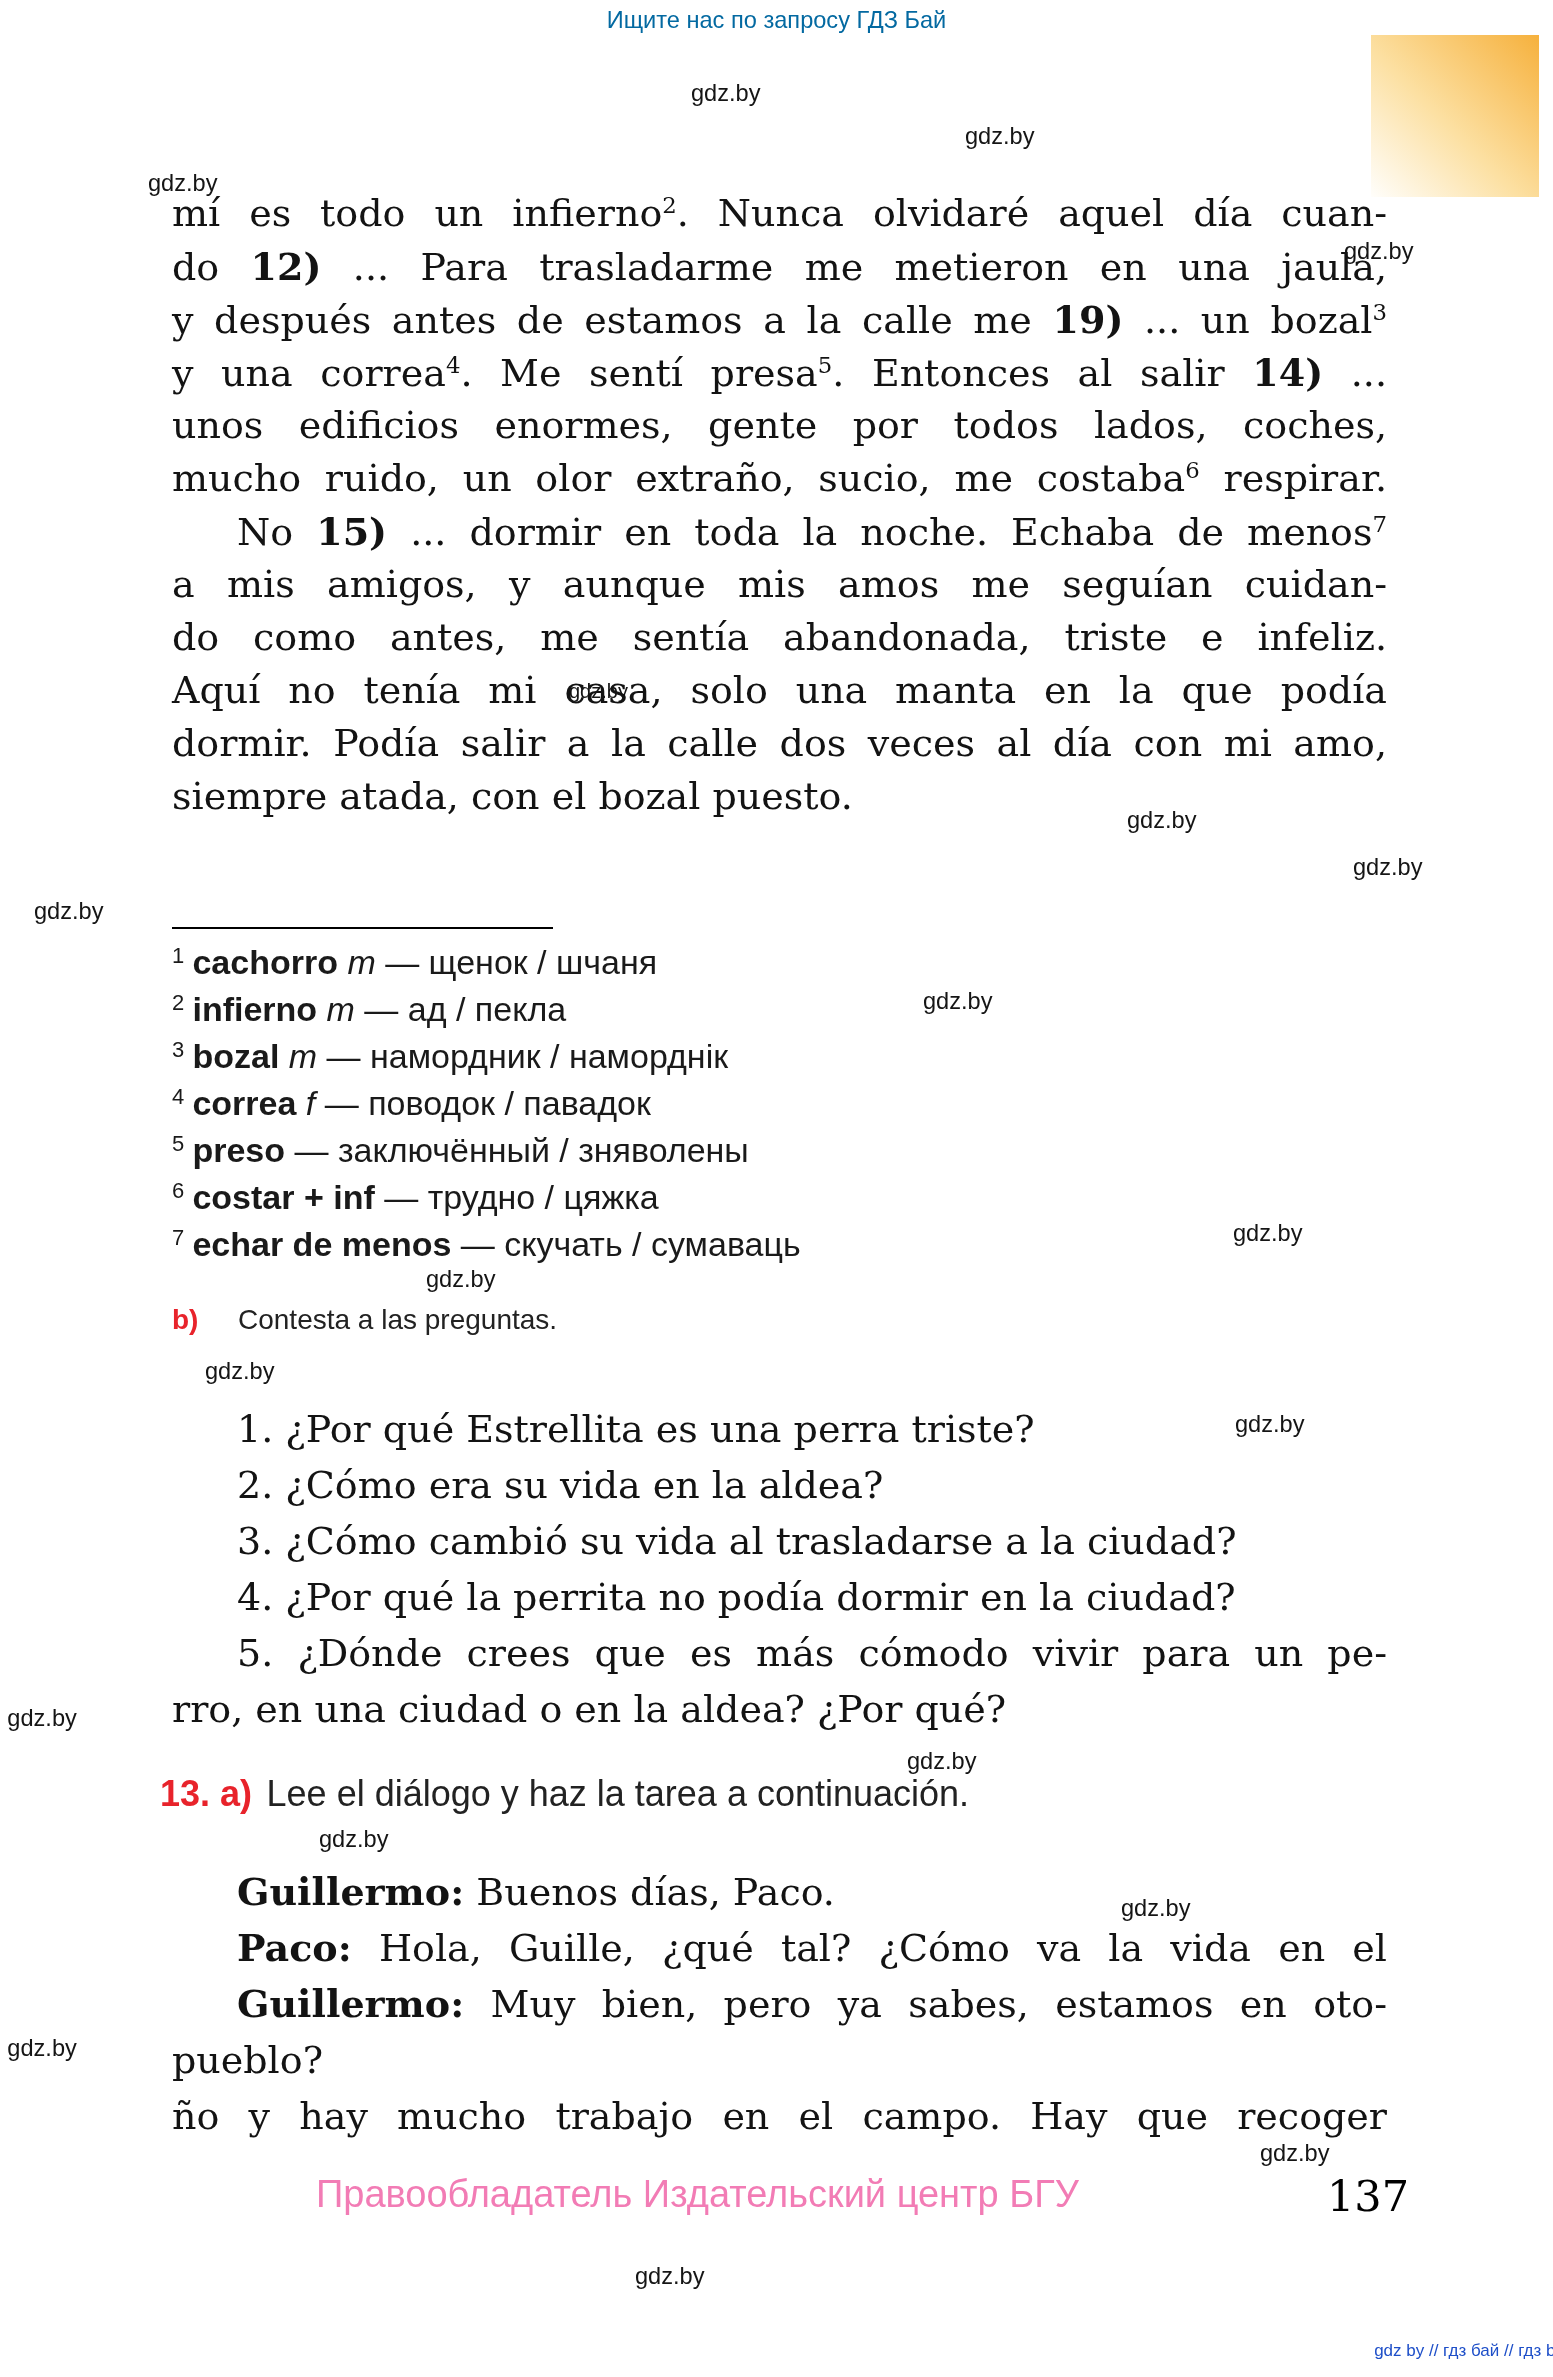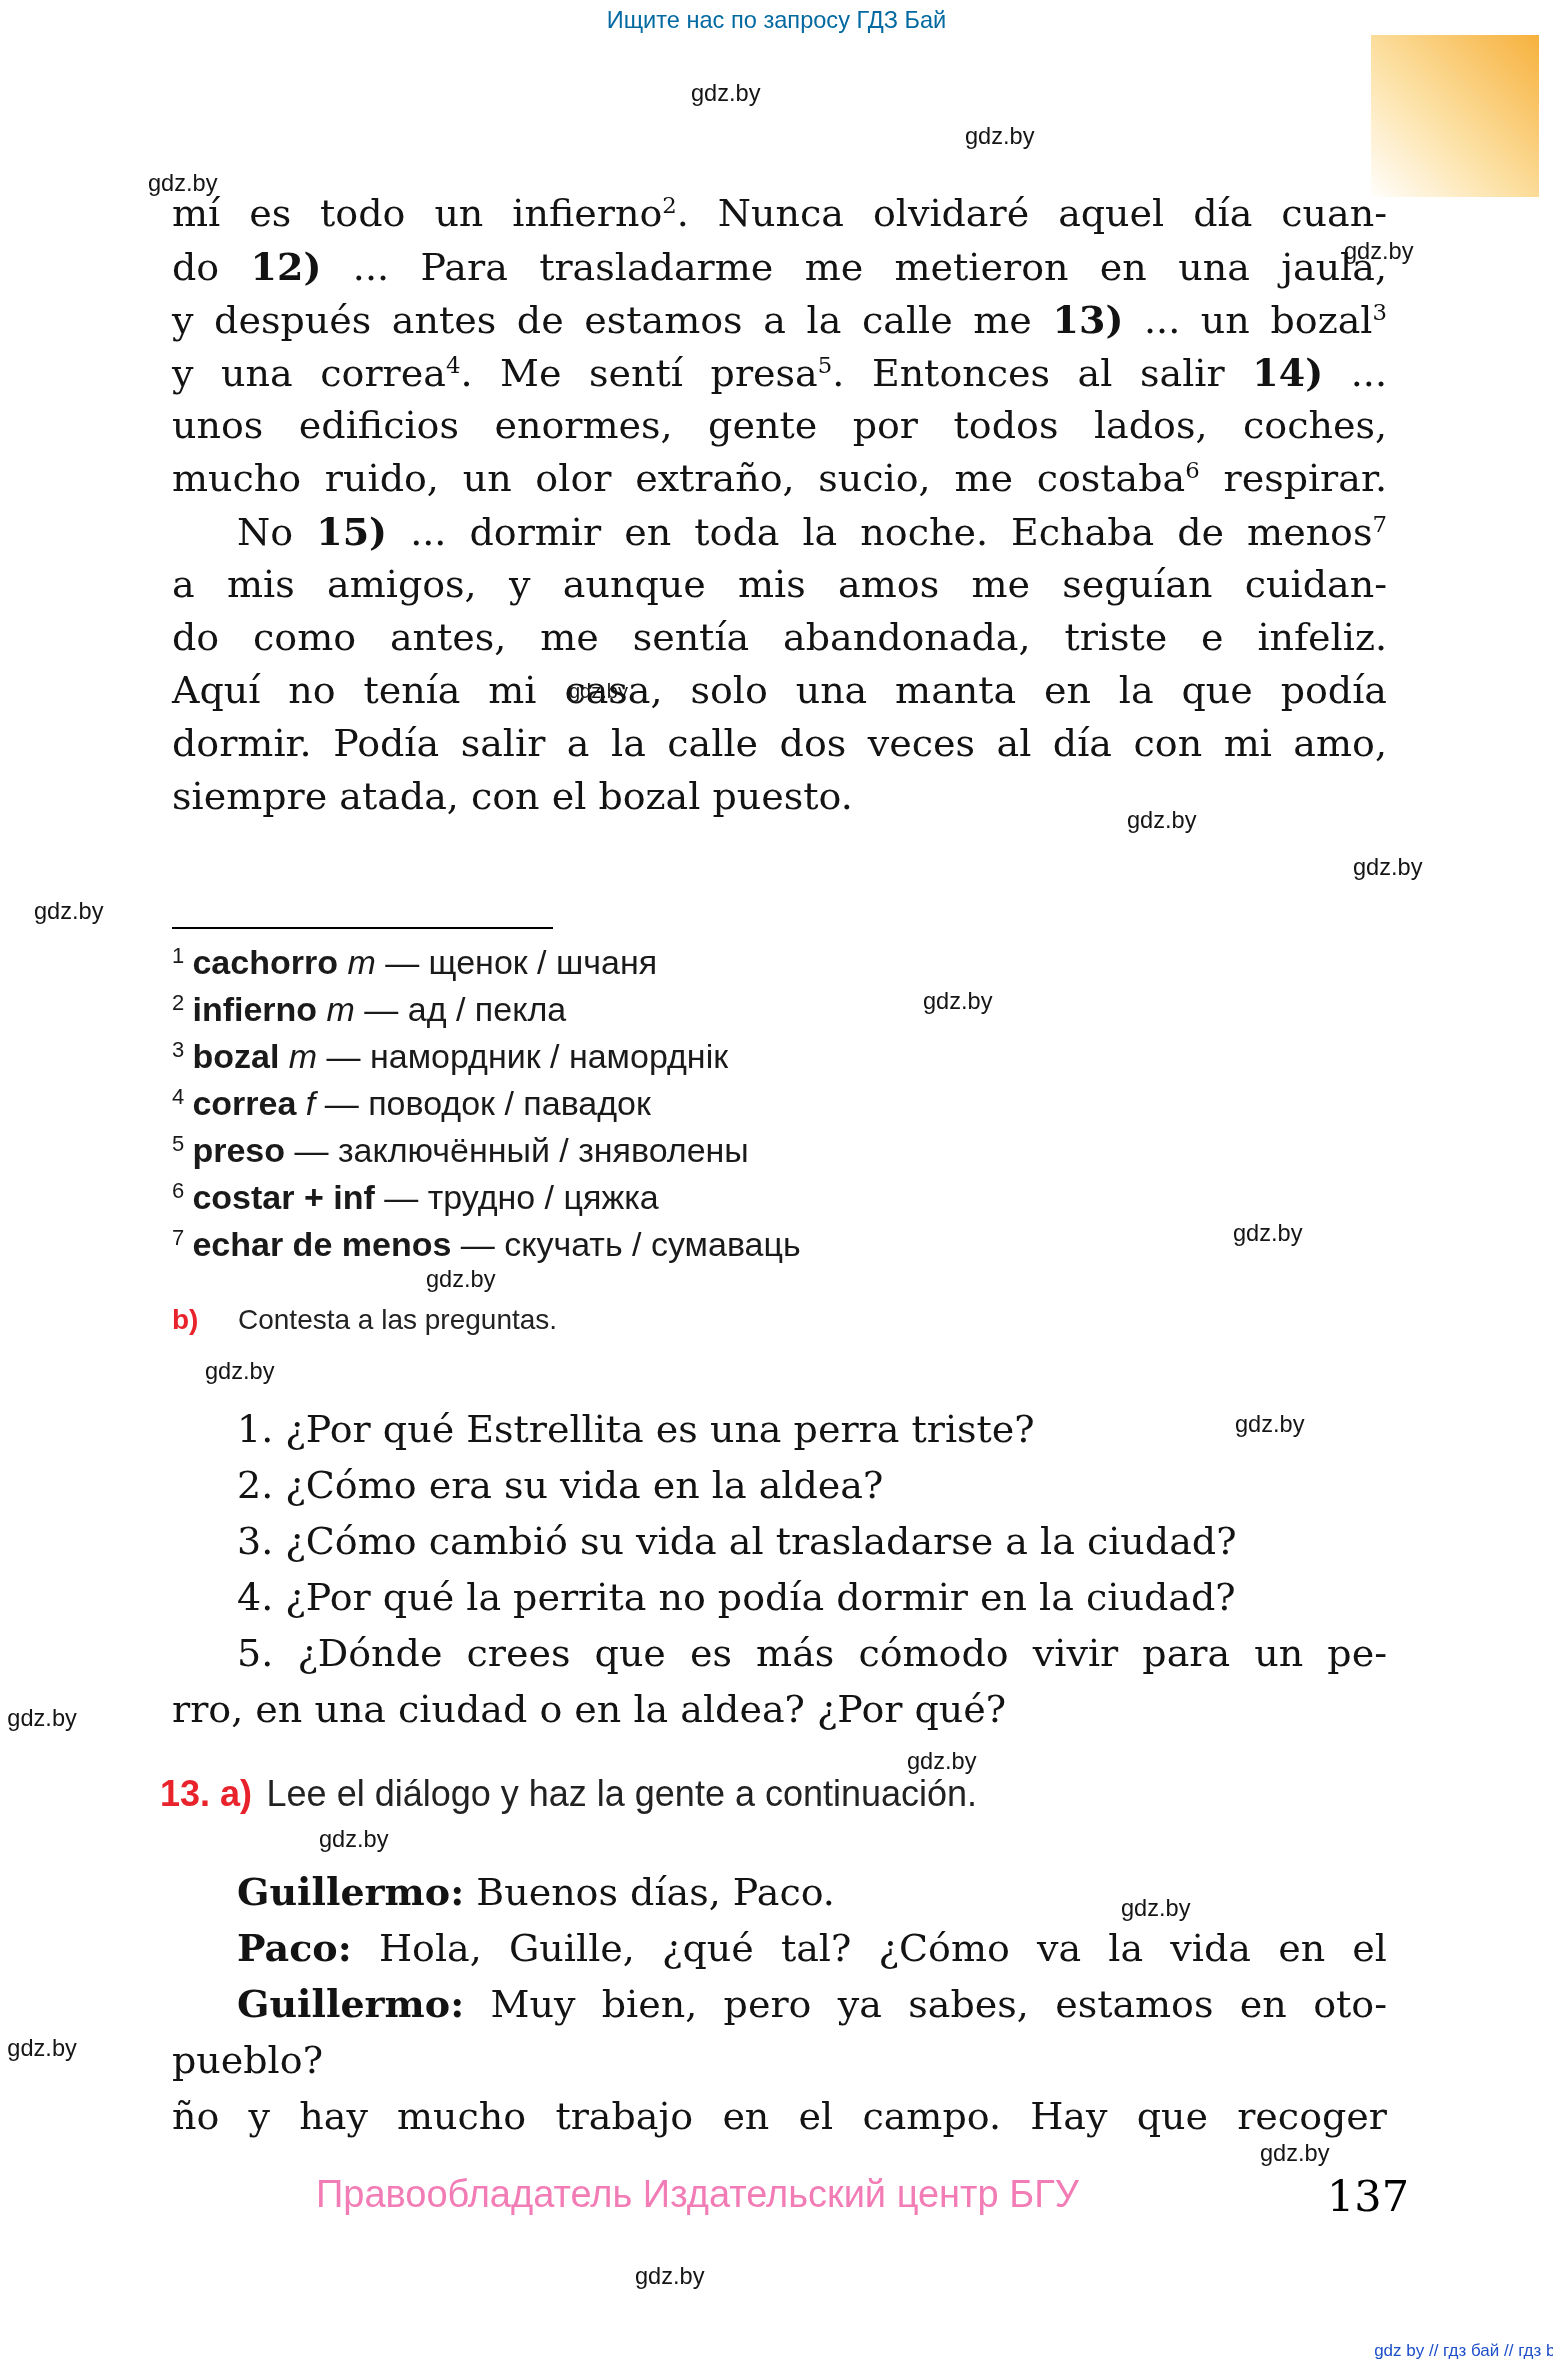--- a/index.html
+++ b/index.html
@@ -67,21 +67,21 @@
       <div class="wm" style="left: 319px; top: 1826px;">gdz.by</div>
       <div class="wm" style="left: 1121px; top: 1895px;">gdz.by</div>
       <div class="wm" style="left: 7.3px; top: 2035px;">gdz.by</div>
       <div class="wm" style="left: 1260px; top: 2140px;">gdz.by</div>
       <div class="wm" style="left: 635px; top: 2263px;">gdz.by</div>
     </div>
 
   <div class="story">
     <div class="line j"><span>mí es todo un infierno</span><span class="seg-sup">2</span><span>. Nunca olvidaré aquel día cuan-</span></div>
     <div class="line j"><span>do </span><span class="seg-b">12)</span><span> ... Para trasladarme me metieron en una jaula,</span></div>
-    <div class="line j"><span>y después antes de estamos a la calle me </span><span class="seg-b">13)</span><span> ... un bozal</span><span class="seg-sup">3</span></div>
+    <div class="line j"><span>y después antes de estamos a la calle me </span><span class="seg-b">19)</span><span> ... un bozal</span><span class="seg-sup">3</span></div>
     <div class="line j"><span>y una correa</span><span class="seg-sup">4</span><span>. Me sentí presa</span><span class="seg-sup">5</span><span>. Entonces al salir </span><span class="seg-b">14)</span><span> ...</span></div>
     <div class="line j"><span>unos edificios enormes, gente por todos lados, coches,</span></div>
     <div class="line j"><span>mucho ruido, un olor extraño, sucio, me costaba</span><span class="seg-sup">6</span><span> respirar.</span></div>
     <div class="line j ind"><span>No </span><span class="seg-b">15)</span><span> ... dormir en toda la noche. Echaba de menos</span><span class="seg-sup">7</span></div>
     <div class="line j"><span>a mis amigos, y aunque mis amos me seguían cuidan-</span></div>
     <div class="line j"><span>do como antes, me sentía abandonada, triste e infeliz.</span></div>
     <div class="line j"><span>Aquí no tenía mi casa, solo una manta en la que podía</span></div>
     <div class="line j"><span>dormir. Podía salir a la calle dos veces al día con mi amo,</span></div>
     <div class="line"><span>siempre atada, con el bozal puesto.</span></div>
   </div>
@@ -105,21 +105,21 @@
   <div class="questions">
     <div class="q-line ind">1. ¿Por qué Estrellita es una perra triste?</div>
     <div class="q-line ind">2. ¿Cómo era su vida en la aldea?</div>
     <div class="q-line ind">3. ¿Cómo cambió su vida al trasladarse a la ciudad?</div>
     <div class="q-line ind">4. ¿Por qué la perrita no podía dormir en la ciudad?</div>
     <div class="q-line ind j">5. ¿Dónde crees que es más cómodo vivir para un pe-</div>
     <div class="q-line">rro, en una ciudad o en la aldea? ¿Por qué?</div>
   </div>
 
   <div class="task13-line">
-    <span class="task13-label">13. a)</span><span>Lee el diálogo y haz la gente a continuación.</span>
+    <span class="task13-label">13. a)</span><span>Lee el diálogo y haz la tarea a continuación.</span>
   </div>
 
   <div class="dialogue">
     <div class="d-line ind"><span class="seg-b">Guillermo:</span><span> Buenos días, Paco.</span></div>
     <div class="d-line ind j"><span class="seg-b">Paco:</span><span> Hola, Guille, ¿qué tal? ¿Cómo va la vida en el</span></div>
     <div class="d-line ind j"><span class="seg-b">Guillermo:</span><span> Muy bien, pero ya sabes, estamos en oto-</span></div>
     <div class="d-line"><span>pueblo?</span></div>
     <div class="d-line j"><span>ño y hay mucho trabajo en el campo. Hay que recoger</span></div>
   </div>
 

